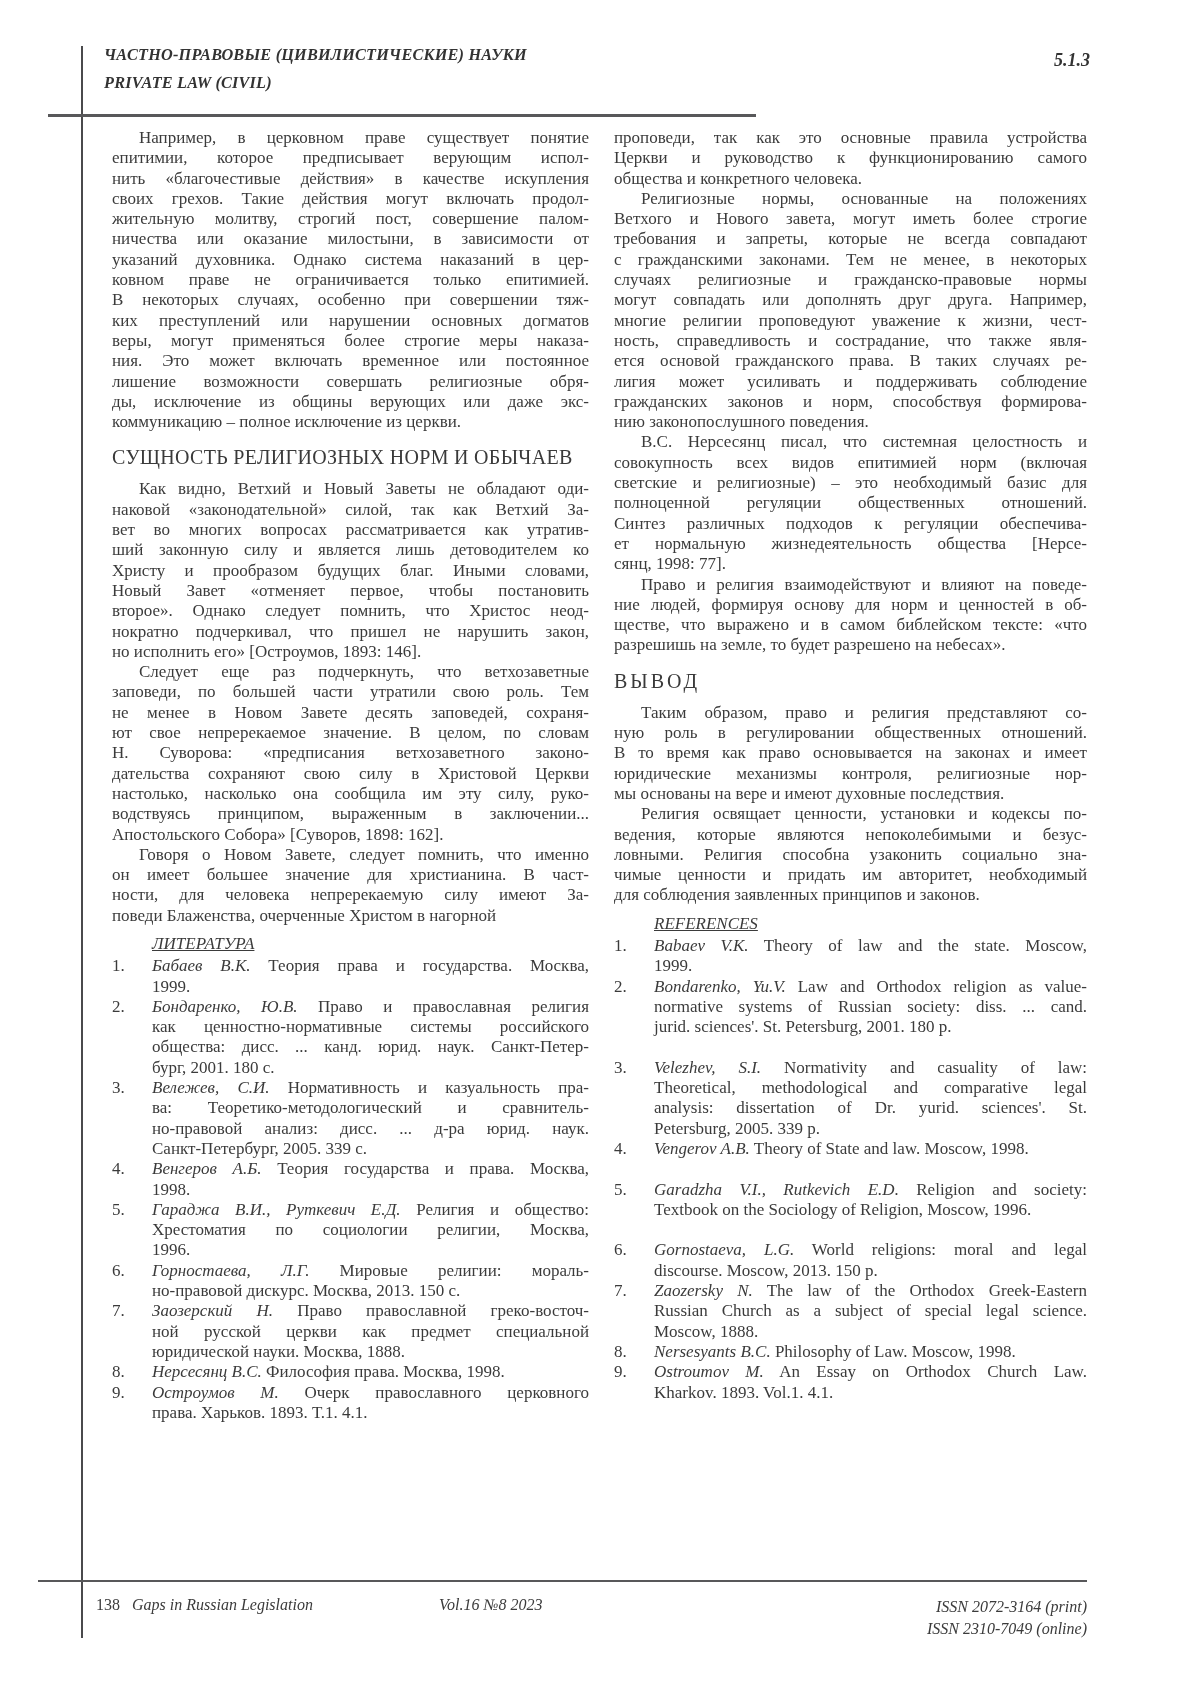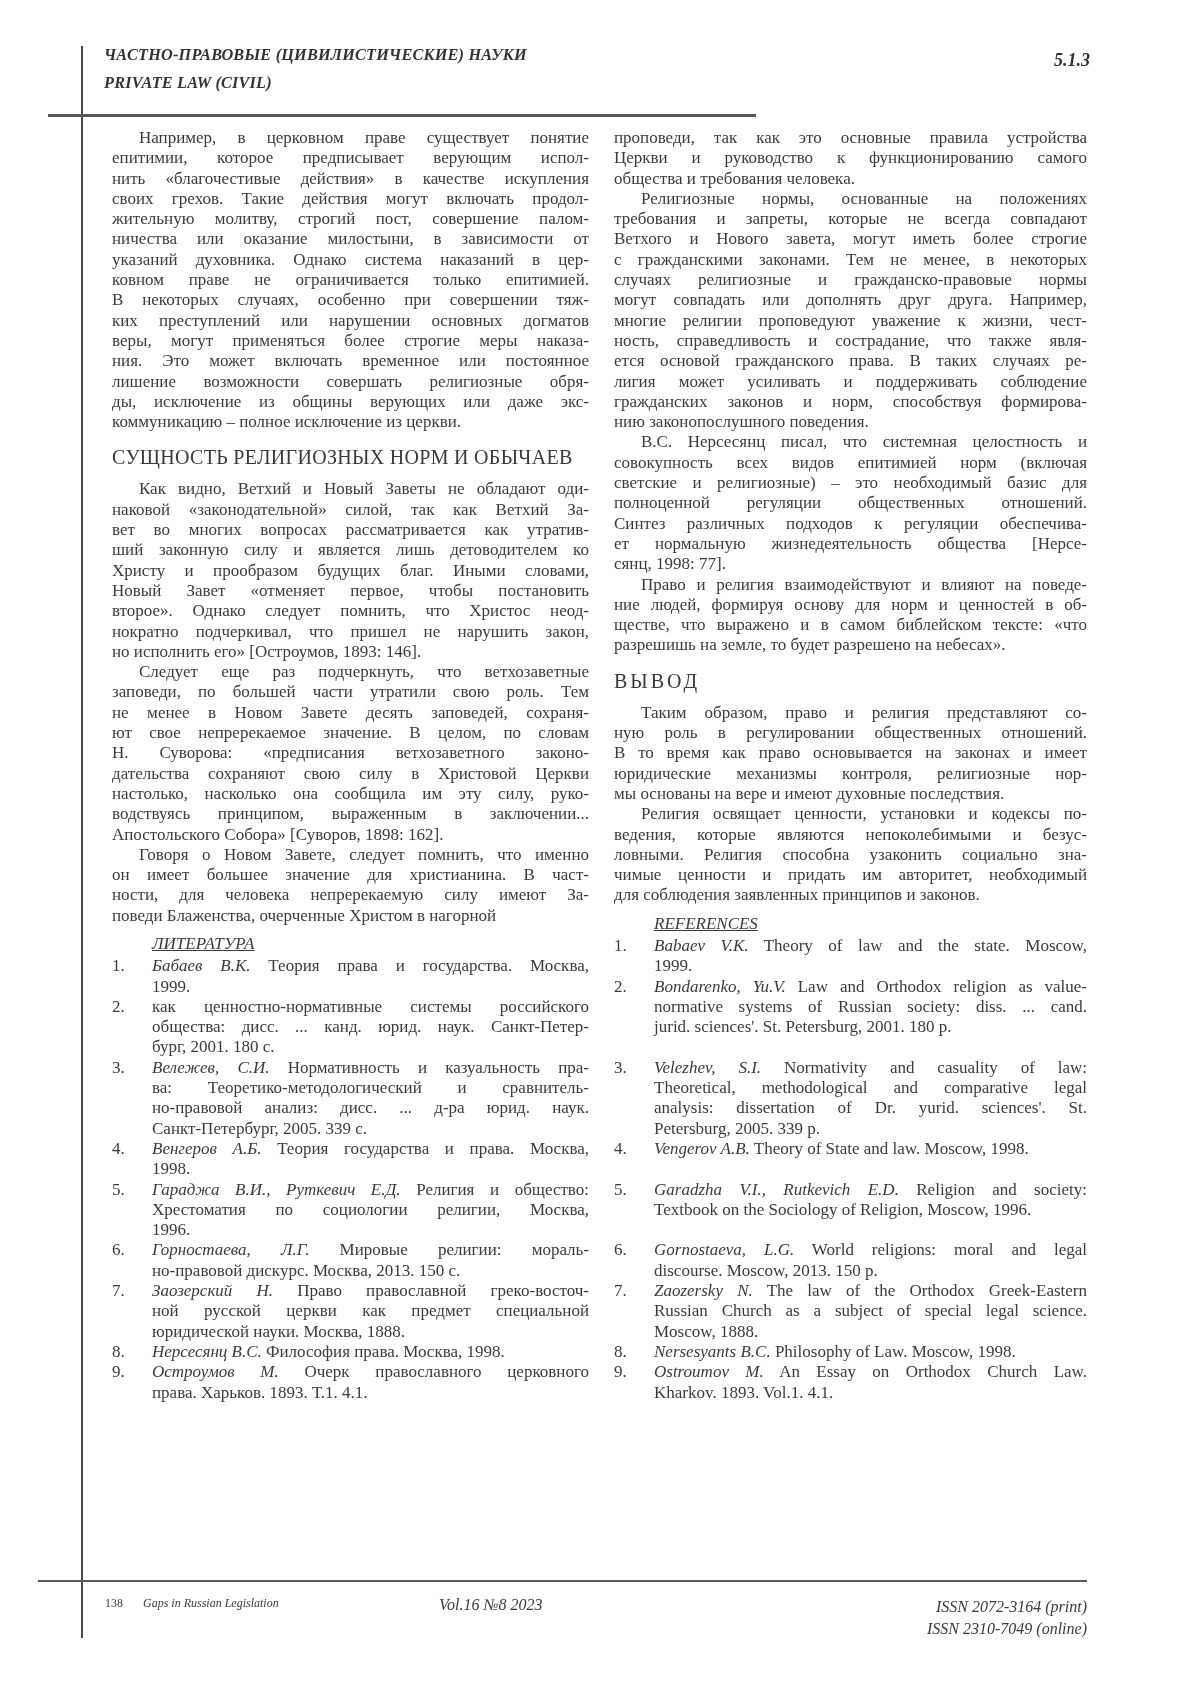--- a/index.html
+++ b/index.html
@@ -27,21 +27,21 @@
   .sec-h{font-size:20px;line-height:22px;margin:14px 0 11px;letter-spacing:.3px;color:#3a3a3a;}
   .sec-h.spaced{letter-spacing:3px;}
   
   .reflist{margin-top:8px;}
   .list-h{font-style:italic;text-decoration:underline;margin:0 0 2px 40px;}
   .ref-item{display:flex;}
   .ref-item.gap{margin-bottom:20.3px;}
   .ref-num{width:40px;flex:none;}
   .ref-body{flex:1;min-width:0;}
   
-  .footer-left{position:absolute;left:105px;top:1596px;font-size:12px;display:flex;gap:20px;}
+  .footer-left{position:absolute;left:96px;top:1596px;font-size:16px;display:flex;gap:12px;}
   .journal{font-style:italic;}
   .footer-center{position:absolute;left:439px;top:1596px;width:300px;
                  font-style:italic;font-size:16px;}
   .footer-right{position:absolute;right:113px;top:1596px;text-align:right;font-style:italic;
                 font-size:16px;line-height:21.5px;}
 </style>
 </head>
 <body>
 
 <div class="page">
@@ -110,20 +110,21 @@
         <div class="ref-item">
           <div class="ref-num">1.</div>
           <div class="ref-body">
             <div class="ln j"><i>Бабаев В.К.</i> Теория права и государства. Москва,</div>
             <div class="ln">1999.</div>
           </div>
         </div>
         <div class="ref-item">
           <div class="ref-num">2.</div>
           <div class="ref-body">
+            <div class="ln j"><i>Бондаренко, Ю.В.</i> Право и православная религия</div>
             <div class="ln j">как ценностно-нормативные системы российского</div>
             <div class="ln j">общества: дисс. ... канд. юрид. наук. Санкт-Петер-</div>
             <div class="ln">бург, 2001. 180 с.</div>
           </div>
         </div>
         <div class="ref-item">
           <div class="ref-num">3.</div>
           <div class="ref-body">
             <div class="ln j"><i>Вележев, С.И.</i> Нормативность и казуальность пра-</div>
             <div class="ln j">ва: Теоретико-методологический и сравнитель-</div>
@@ -175,26 +176,26 @@
           </div>
         </div>
       </div>
   </div>
 
   <div class="col col-right">
     <div>
         <div class="para">
           <div class="ln j">проповеди, так как это основные правила устройства</div>
           <div class="ln j">Церкви и руководство к функционированию самого</div>
-          <div class="ln">общества и требования человека.</div>
+          <div class="ln">общества и конкретного человека.</div>
         </div>
         <div class="para">
           <div class="ln j ind">Религиозные нормы, основанные на положениях</div>
+          <div class="ln j">Ветхого и Нового завета, могут иметь более строгие</div>
           <div class="ln j">требования и запреты, которые не всегда совпадают</div>
-          <div class="ln j">Ветхого и Нового завета, могут иметь более строгие</div>
           <div class="ln j">с гражданскими законами. Тем не менее, в некоторых</div>
           <div class="ln j">случаях религиозные и гражданско-правовые нормы</div>
           <div class="ln j">могут совпадать или дополнять друг друга. Например,</div>
           <div class="ln j">многие религии проповедуют уважение к жизни, чест-</div>
           <div class="ln j">ность, справедливость и сострадание, что также явля-</div>
           <div class="ln j">ется основой гражданского права. В таких случаях ре-</div>
           <div class="ln j">лигия может усиливать и поддерживать соблюдение</div>
           <div class="ln j">гражданских законов и норм, способствуя формирова-</div>
           <div class="ln">нию законопослушного поведения.</div>
         </div>

